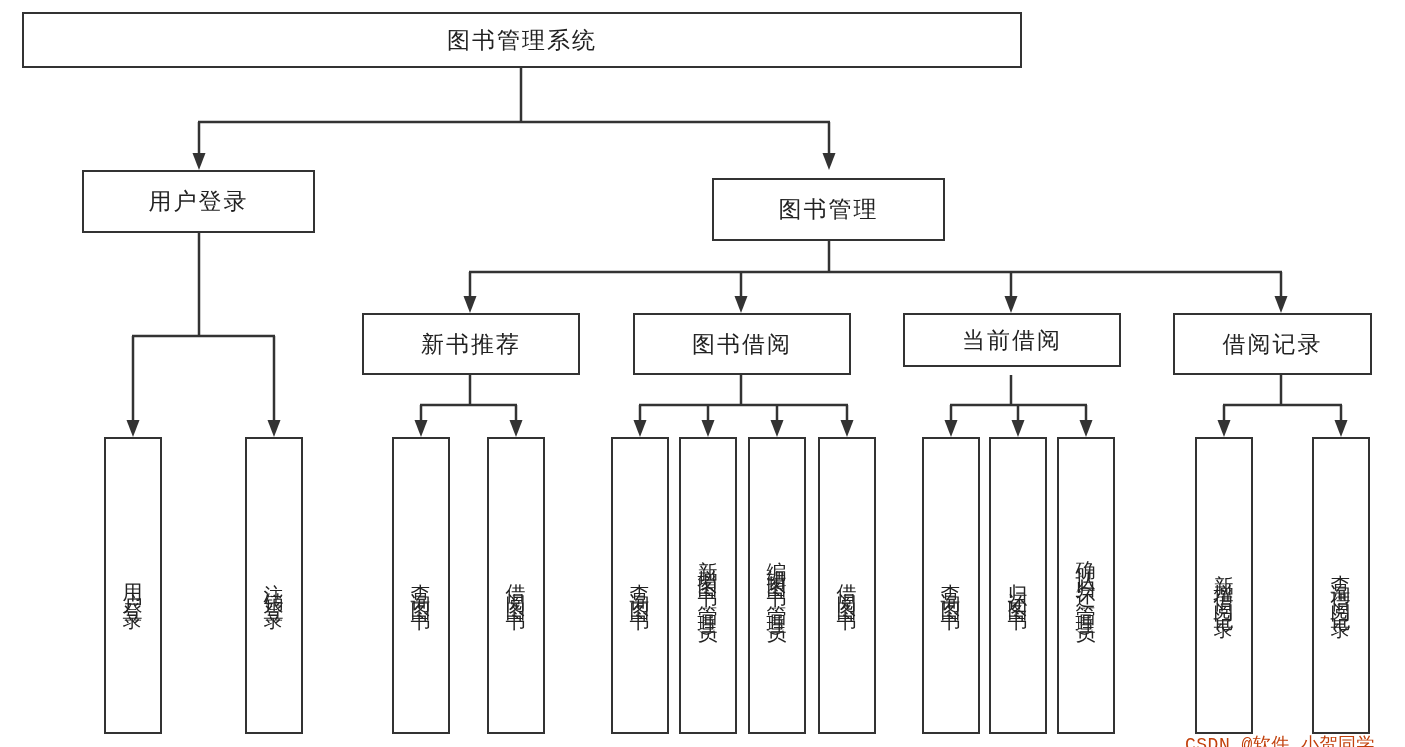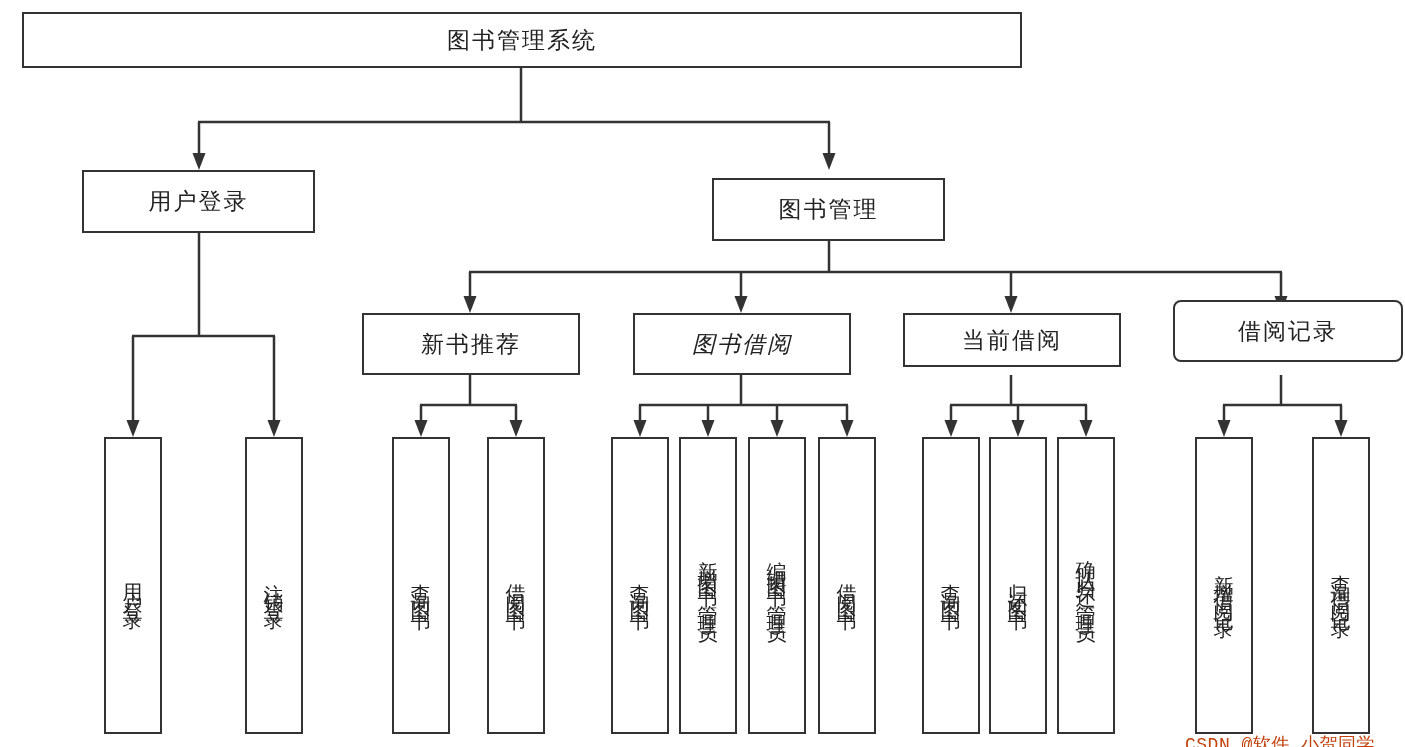--- a/index.html
+++ b/index.html
@@ -41,23 +41,23 @@
     writing-mode: vertical-rl;
     text-orientation: mixed;
     letter-spacing: 9px;
     line-height: 1;
   }
   
   .n-root  { left: 22px;   top: 12px;  width: 1000px; height: 56px; }
   .n-user  { left: 82px;   top: 170px; width: 233px;  height: 63px; }
   .n-book  { left: 712px;  top: 178px; width: 233px;  height: 63px; }
   .n-m1    { left: 362px;  top: 313px; width: 218px;  height: 62px; }
-  .n-m2    { left: 633px;  top: 313px; width: 218px;  height: 62px; font-style: italic; }
+  .n-m2    { left: 633px;  top: 313px; width: 218px;  height: 62px; }
   .n-m3    { left: 903px;  top: 313px; width: 218px;  height: 54px; }
-  .n-m4    { left: 1173px; top: 300px; width: 230px;  height: 62px; border-radius: 8px; }
+  .n-m4    { left: 1173px; top: 313px; width: 199px;  height: 62px; }
   
   .n-a1 { left: 104px; }
   .n-a2 { left: 245px; }
   .n-b1 { left: 392px; }
   .n-b2 { left: 487px; }
   .n-c1 { left: 611px; }
   .n-c2 { left: 679px; }
   .n-c3 { left: 748px; }
   .n-c4 { left: 818px; }
   .n-d1 { left: 922px; }

